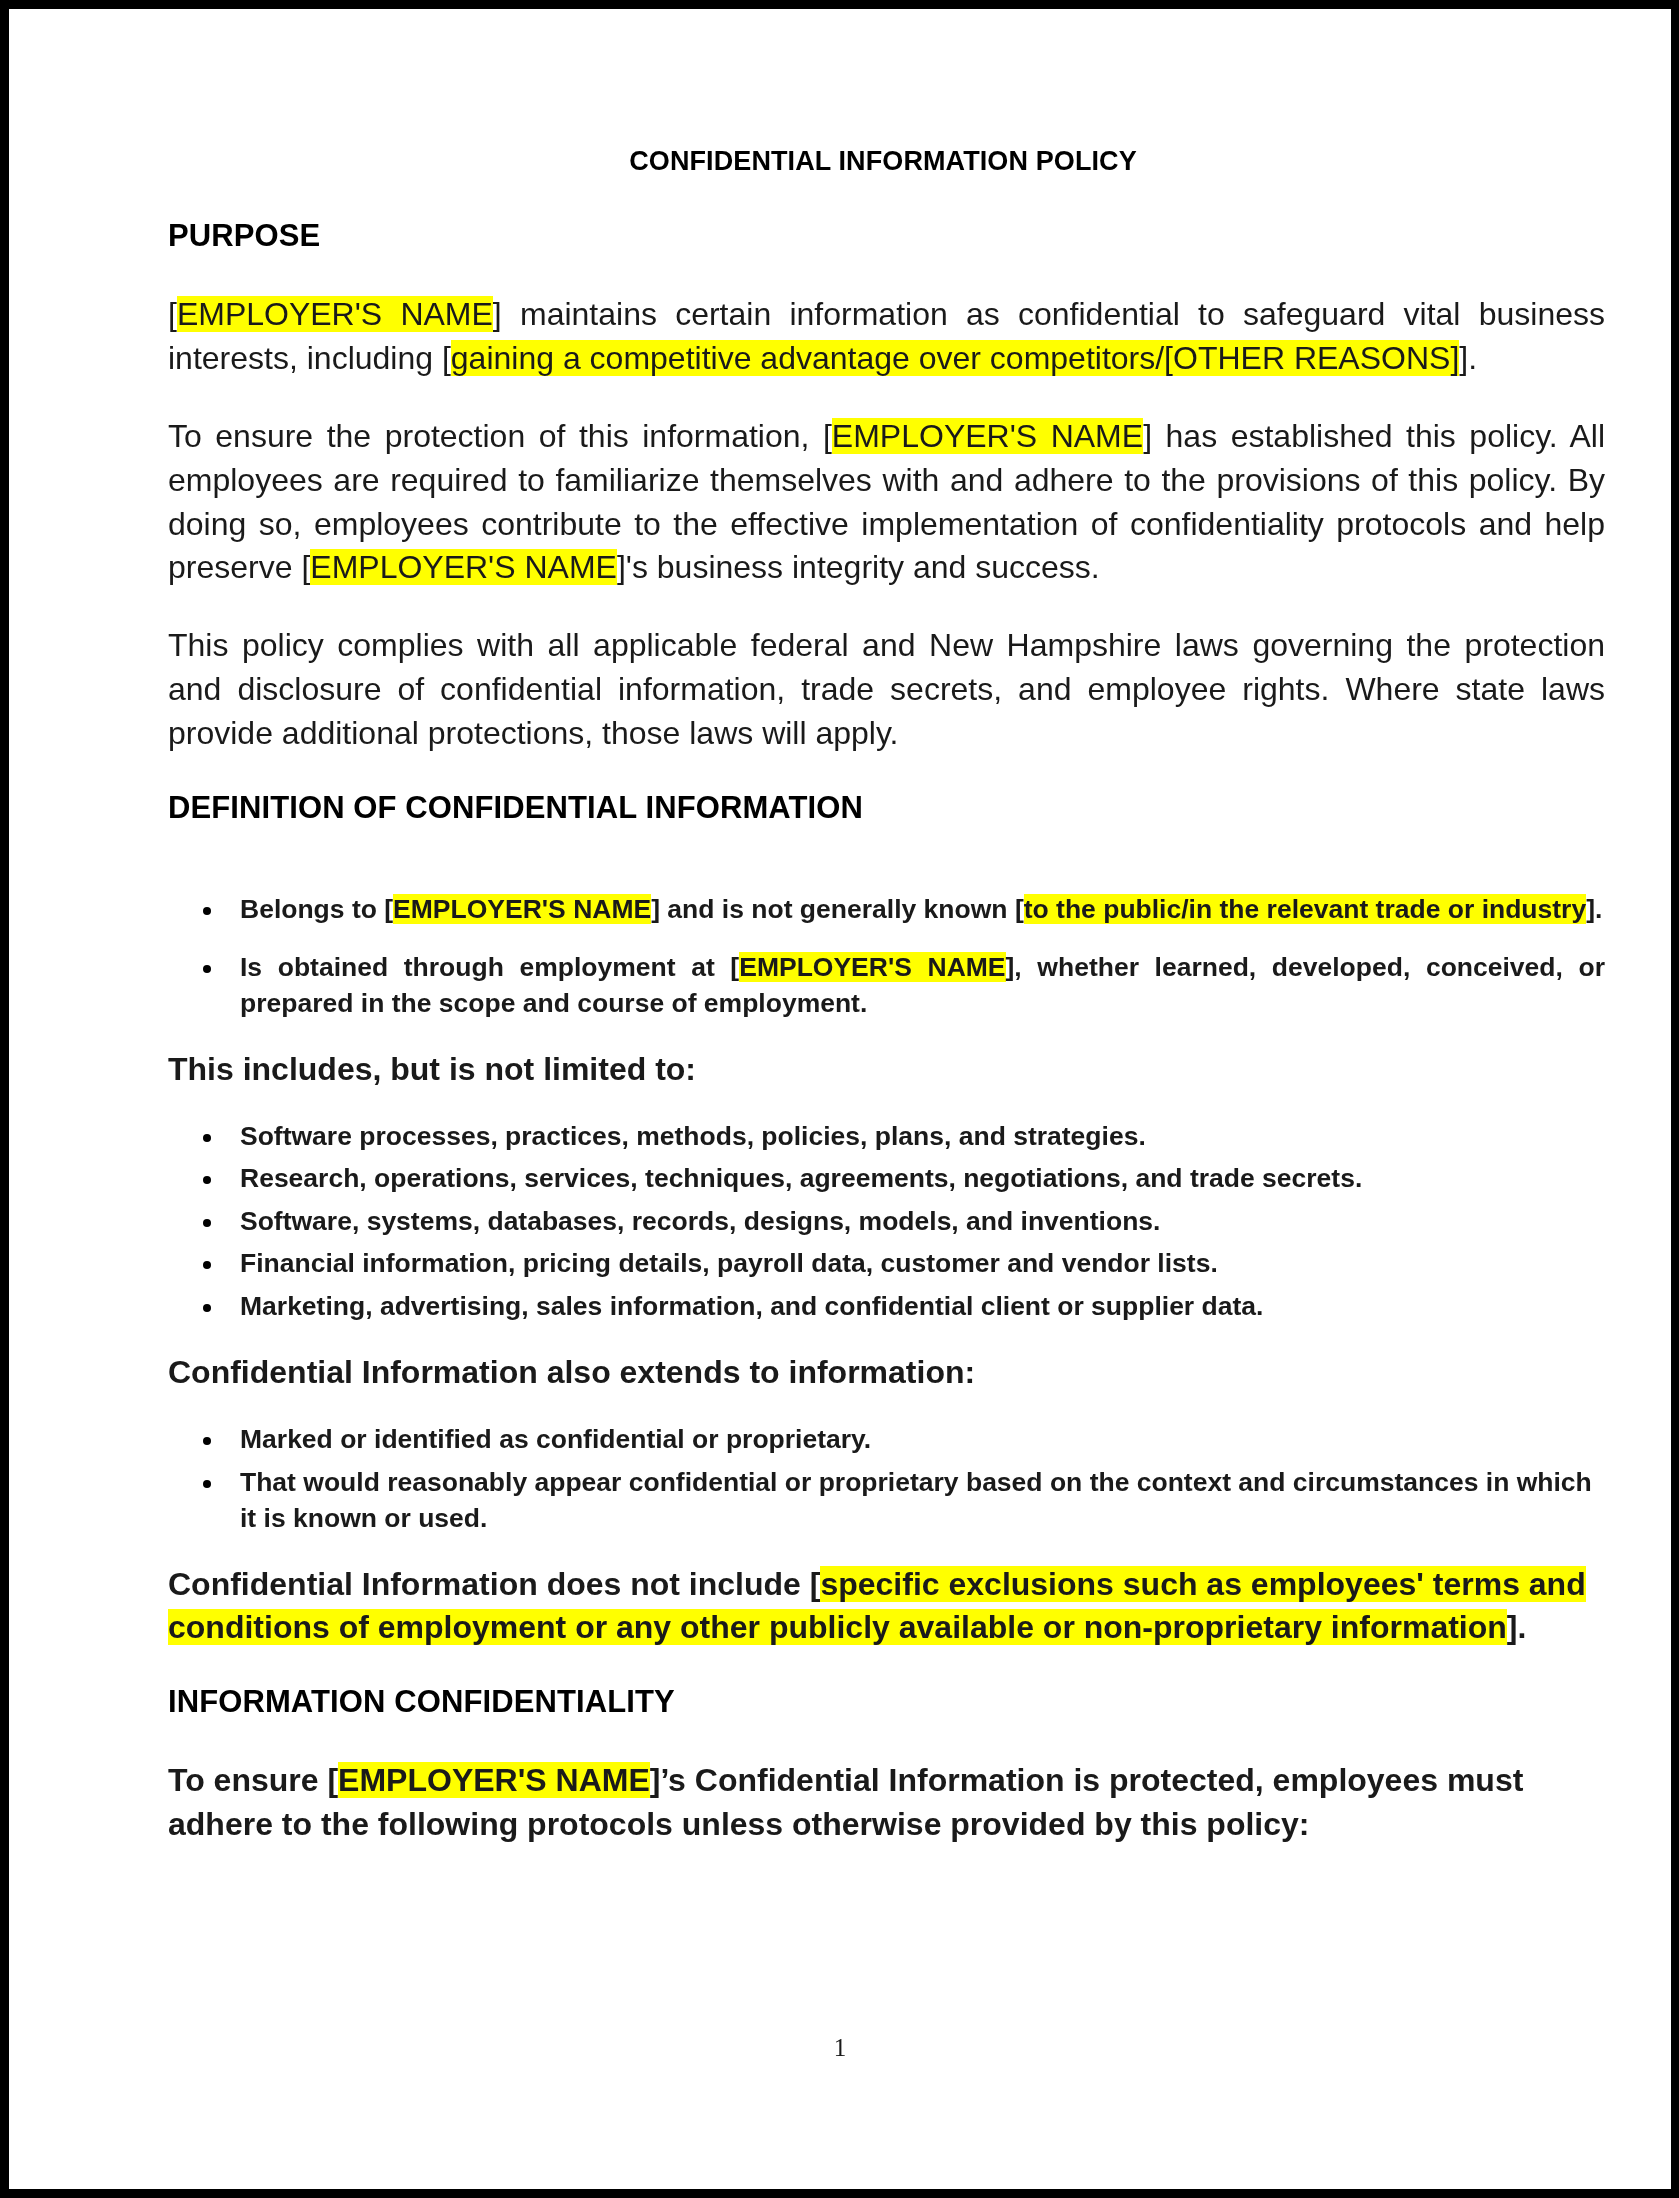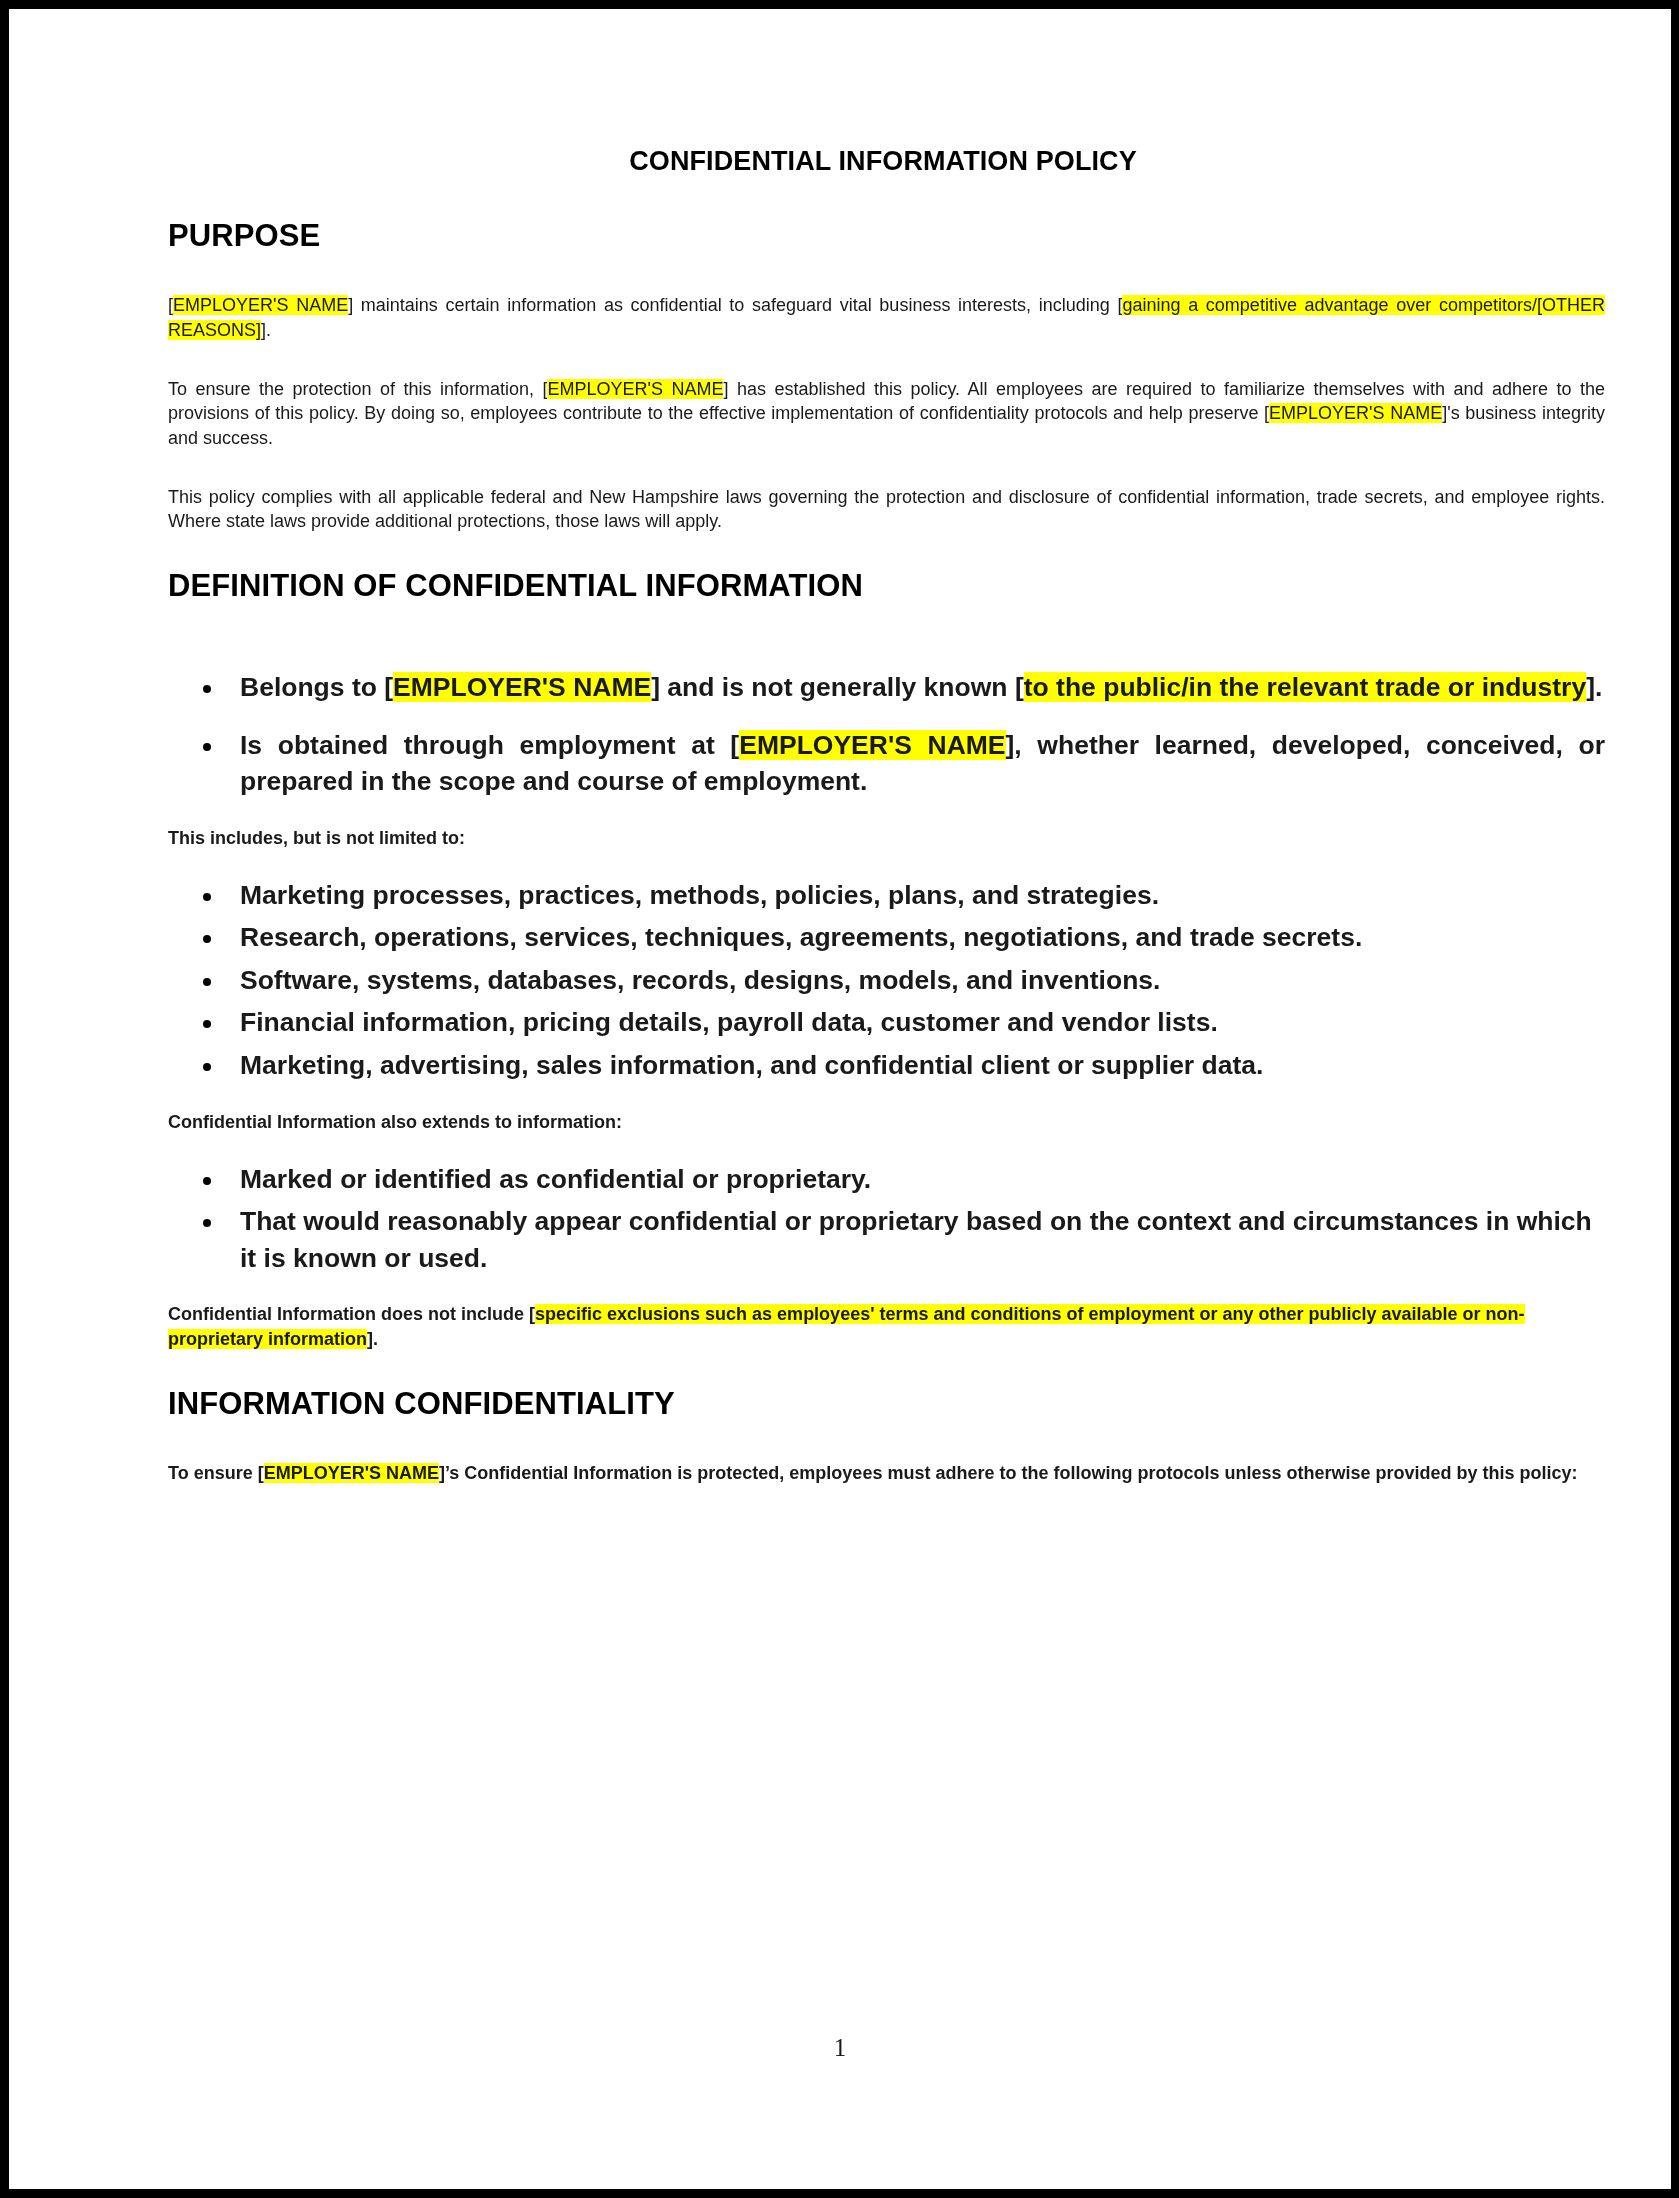--- a/index.html
+++ b/index.html
@@ -39,21 +39,21 @@
   }
   h2.section-heading {
     font-weight: bold;
     font-size: 31px;
     color: #000;
     margin: 0;
     padding: 0;
     letter-spacing: 0.1px;
   }
   p.body-text {
-    font-size: 18px;
+    font-size: 32px;
     line-height: 1.37;
     color: #1a1a1a;
     margin: 0;
     padding: 0;
     text-align: justify;
     text-justify: inter-word;
   }
   p.body-text.nojustify {
     text-align: left;
     font-weight: bold;
@@ -148,21 +148,21 @@
       <li><span>Is obtained through employment at [</span><span class="hl">EMPLOYER'S NAME</span><span>], whether learned, developed, conceived, or prepared in the scope and course of employment.</span></li>
     </ul>
 
     <div class="gap-xs"></div>
 
     <p class="body-text nojustify">This includes, but is not limited to:</p>
 
     <div class="gap-xs"></div>
 
     <ul class="bullets tight">
-      <li>Marketing processes, practices, methods, policies, plans, and strategies.</li>
+      <li>Software processes, practices, methods, policies, plans, and strategies.</li>
       <li>Research, operations, services, techniques, agreements, negotiations, and trade secrets.</li>
       <li>Software, systems, databases, records, designs, models, and inventions.</li>
       <li>Financial information, pricing details, payroll data, customer and vendor lists.</li>
       <li>Marketing, advertising, sales information, and confidential client or supplier data.</li>
     </ul>
 
     <div class="gap-xs"></div>
 
     <p class="body-text nojustify">Confidential Information also extends to information:</p>
 

